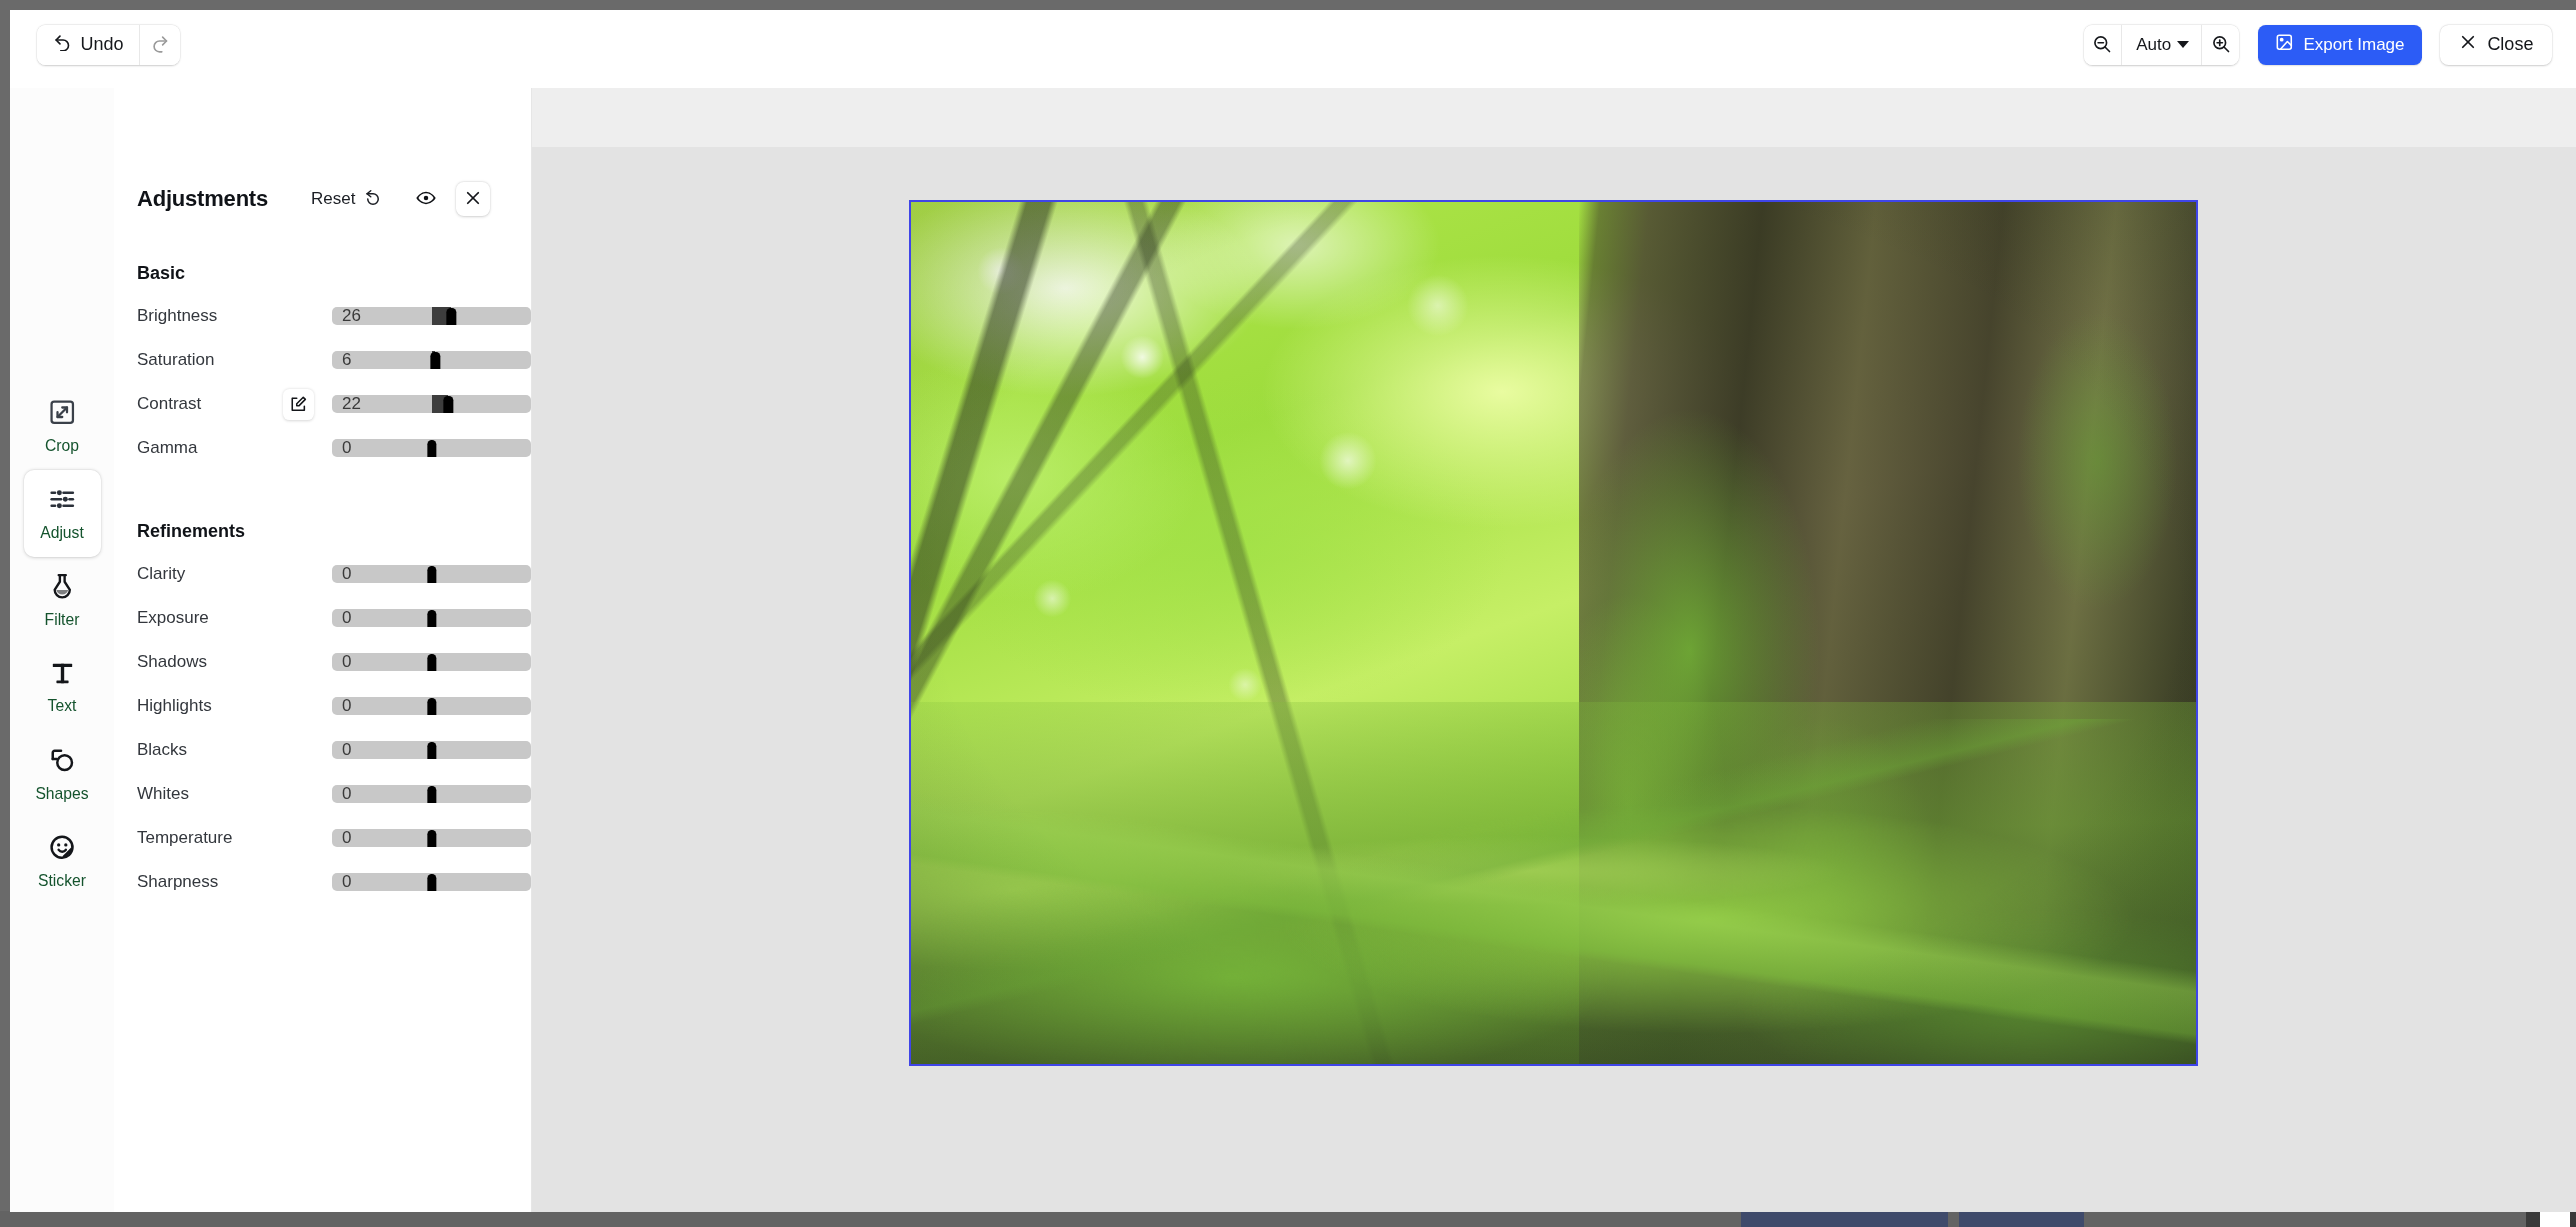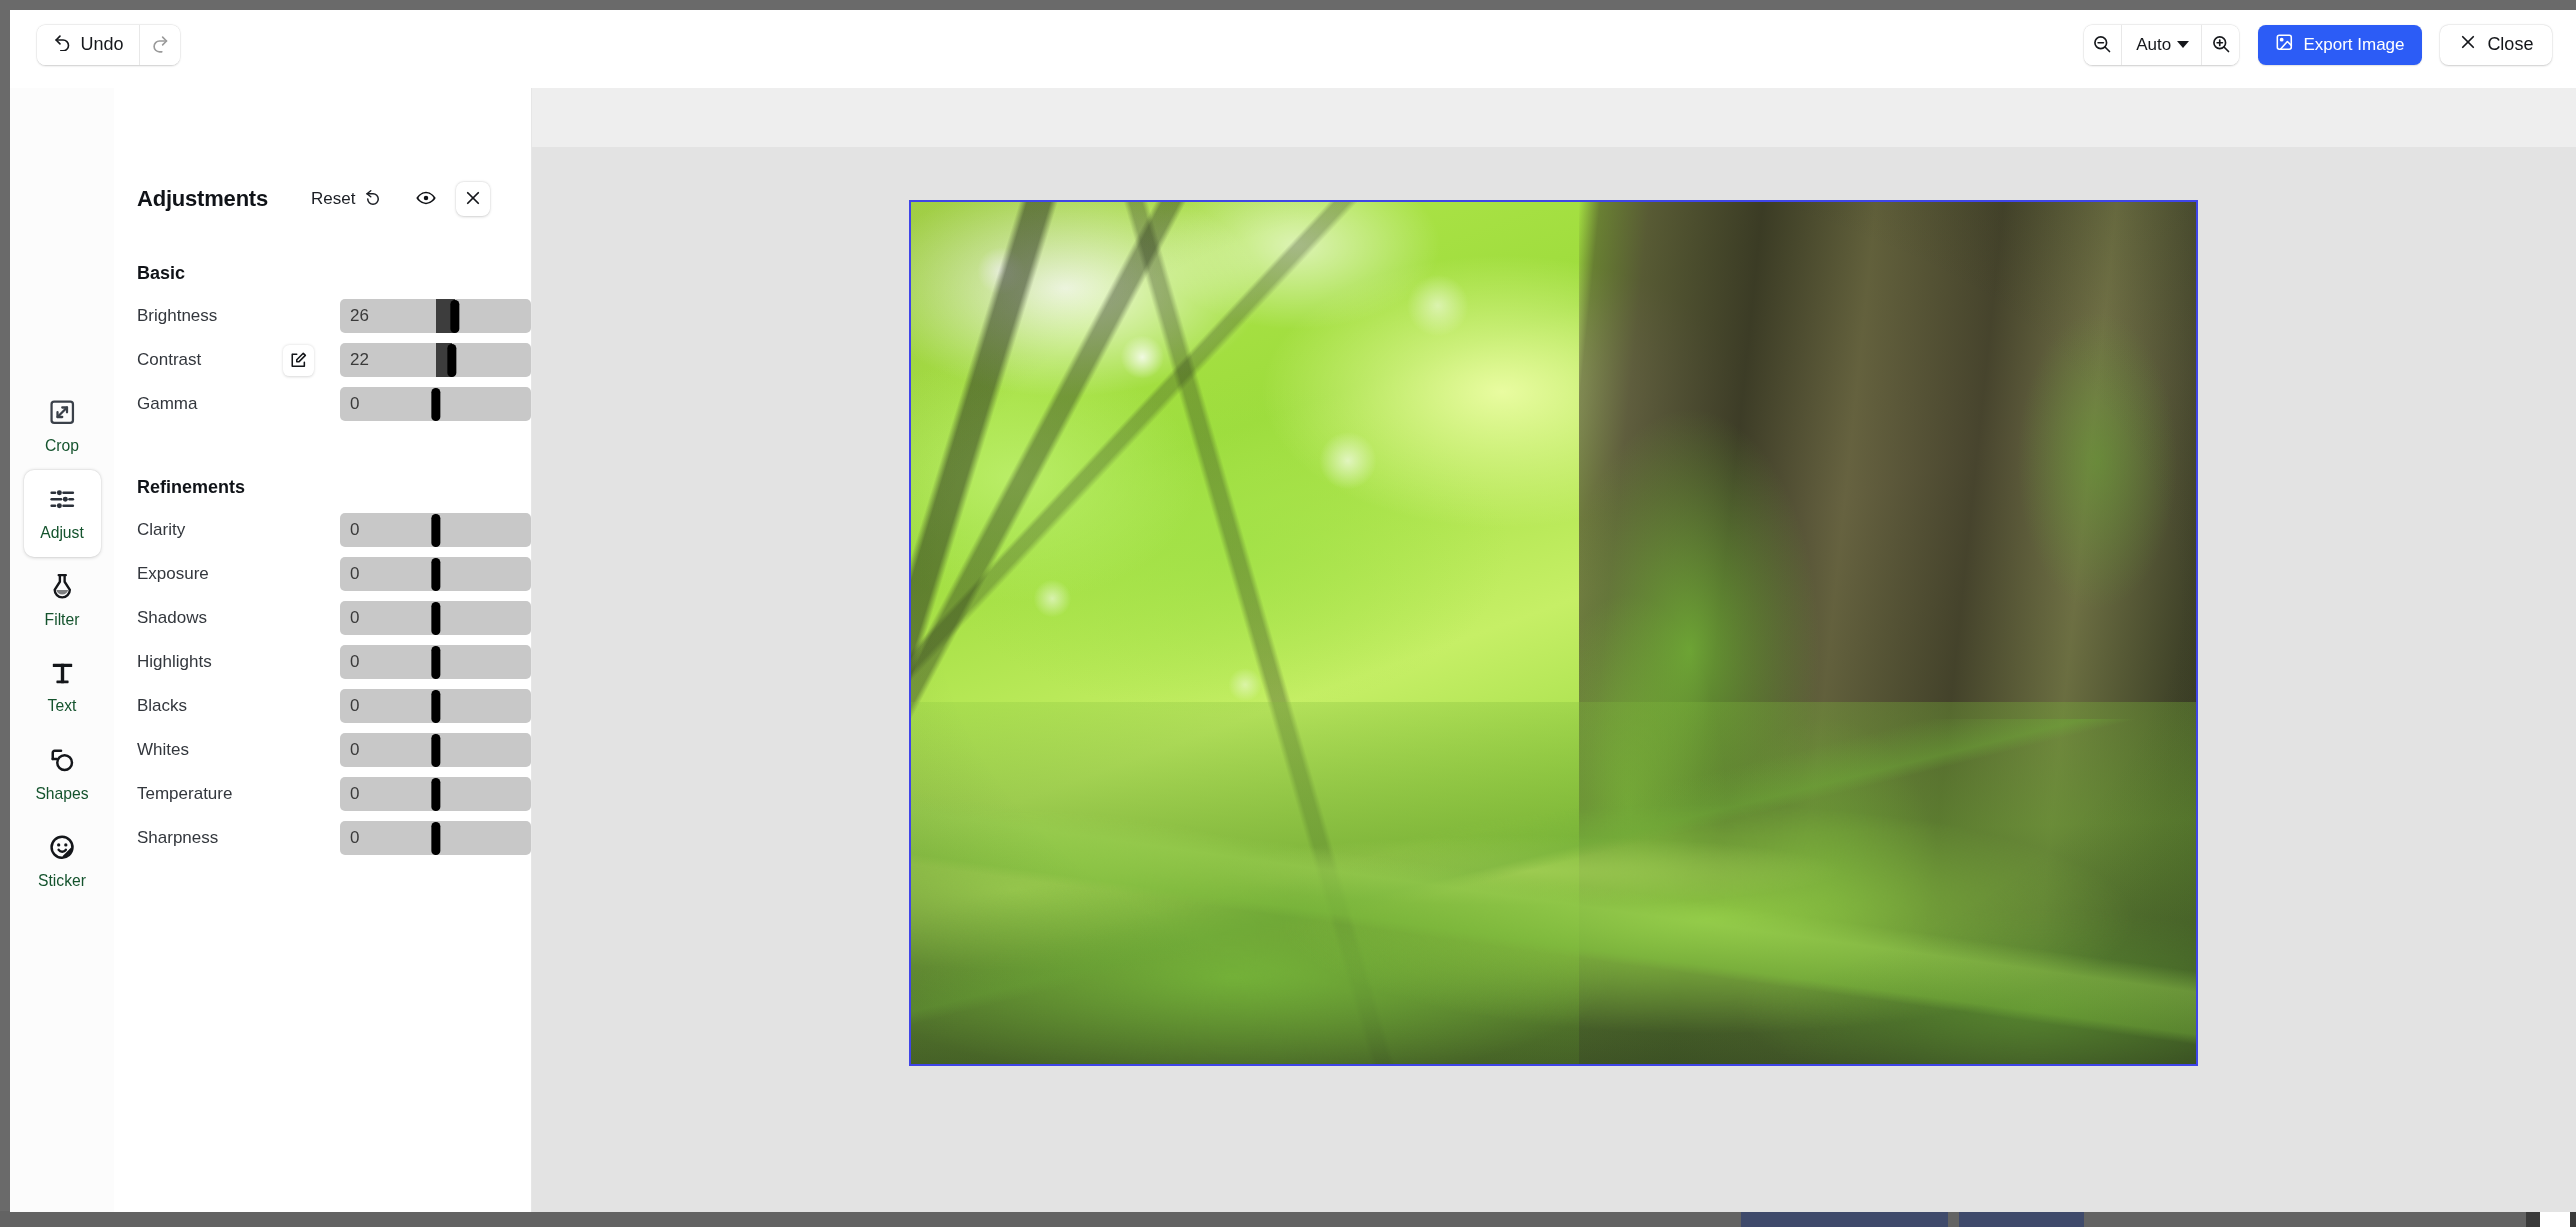--- a/index.html
+++ b/index.html
@@ -325,24 +325,24 @@
     border-radius: 6.4px;
   }
   .edit-icon-slot.has-icon {
     background: #ffffff;
     box-shadow: 0 0.7px 2.9px rgba(0,0,0,0.16);
     cursor: pointer;
   }
   .slider-track {
     position: relative;
     width: 209px;
-    height: 34px;
+    height: 18px;
     background: #c8c8c8;
     border-radius: 5px;
-    margin-left: 26px;
+    margin-left: 18px;
     cursor: pointer;
     overflow: hidden;
   }
   .slider-fill {
     position: absolute;
     top: 0; bottom: 0;
     background: #3d3d3d;
   }
   .slider-thumb {
     position: absolute;
@@ -655,20 +655,29 @@
             <div class="slider-row">
               <div class="slider-label">Brightness</div>
               <div class="edit-icon-slot"></div>
               <div class="slider-track">
                 <div class="slider-fill" style="left: 50%; width: 10%;"></div>
                 <div class="slider-thumb" style="left: 60%;"></div>
                 <div class="slider-value">26</div>
               </div>
             </div>
             <div class="slider-row">
+              <div class="slider-label">Saturation</div>
+              <div class="edit-icon-slot"></div>
+              <div class="slider-track">
+                <div class="slider-fill" style="left: 50%; width: 2%;"></div>
+                <div class="slider-thumb" style="left: 52%;"></div>
+                <div class="slider-value">6</div>
+              </div>
+            </div>
+            <div class="slider-row">
               <div class="slider-label">Contrast</div>
               <div class="edit-icon-slot has-icon">
                 <svg width="18.6" height="18.6" viewBox="0 0 24 24" fill="none" stroke="#14161a" stroke-width="2" stroke-linecap="round" stroke-linejoin="round">
                   <path d="M5 4.2h5"></path>
                   <path d="M4.2 4.2v15.6h15.6v-5.4"></path>
                   <path d="M18.4 2.9l2.7 2.7-8.4 8.4H10v-2.7z"></path>
                 </svg>
               </div>
               <div class="slider-track">
                 <div class="slider-fill" style="left: 50%; width: 8.5%;"></div>

